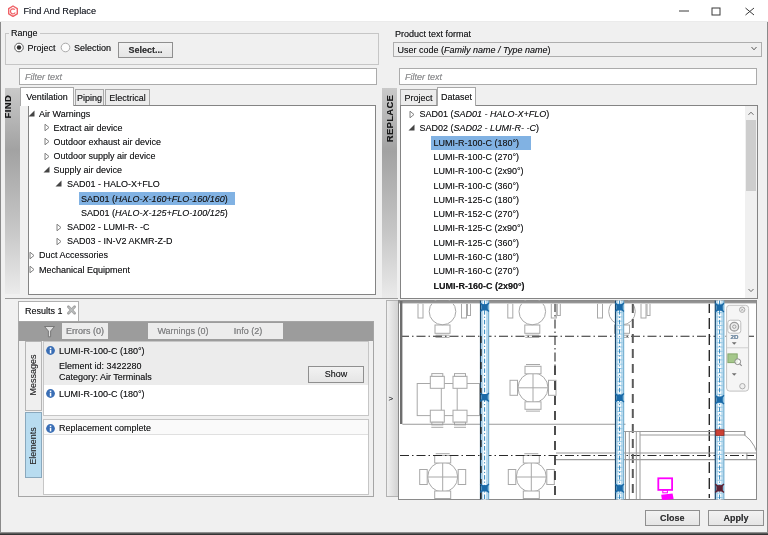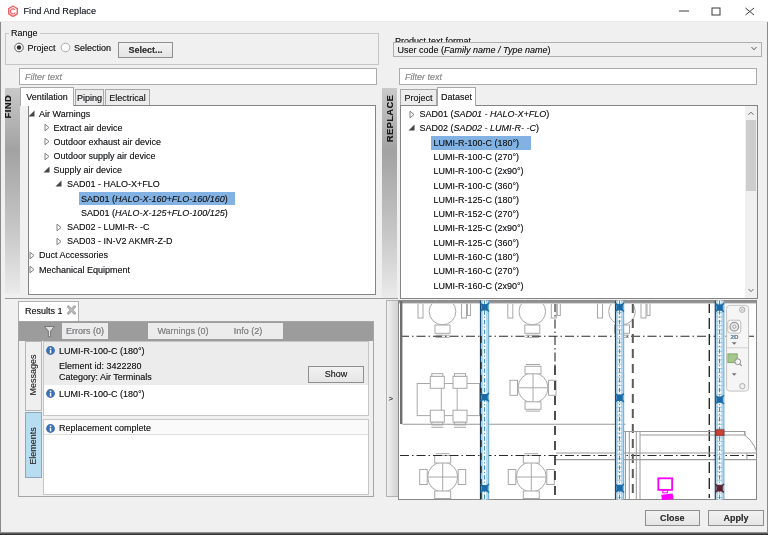--- a/index.html
+++ b/index.html
@@ -51,21 +51,21 @@
 <div class="lbl" style="left:9px;top:28px;background:#f0f0f0;padding:0 2px;">Range</div>
 <svg class="abs" style="left:14px;top:42px" width="60" height="11" viewBox="0 0 60 11">
   <circle cx="5" cy="5.5" r="4.3" fill="#fff" stroke="#5f5f5f" stroke-width="1"></circle>
   <circle cx="5" cy="5.5" r="2.2" fill="#2f2f2f"></circle>
   <circle cx="51.5" cy="5.5" r="4.3" fill="#fdfdfd" stroke="#a9a9a9" stroke-width="1"></circle>
 </svg>
 <div class="lbl" style="left:27.5px;top:42.5px;">Project</div>
 <div class="lbl" style="left:74px;top:42.5px;">Selection</div>
 <div class="btn" style="left:118px;top:41.5px;width:55px;height:16.5px;line-height:15px;font-weight:bold;color:#333;">Select...</div>
 
-<div class="lbl" style="left:395px;top:28.5px;margin-top:7px;">Product text format</div>
+<div class="lbl" style="left:395px;top:28.5px;">Product text format</div>
 <div class="input" style="left:393px;top:41.5px;width:369px;height:15.5px;background:#efefef;border:1px solid #aeaeae;"></div>
 <div class="lbl" style="left:397.5px;top:44.5px;">User code (<span class="it">Family name / Type name</span>)</div>
 <svg class="abs" style="left:750px;top:46px" width="8" height="6" viewBox="0 0 8 6">
   <path d="M1.5 1 L4 3.8 L6.5 1" fill="none" stroke="#5a5a5a" stroke-width="1"></path>
 </svg>
 
 <div class="input" style="left:19px;top:68px;width:358px;height:17px;"></div>
 <div class="ph" style="left:25px;top:72px;">Filter text</div>
 <div class="input" style="left:399px;top:68px;width:358px;height:17px;"></div>
 <div class="ph" style="left:405px;top:72px;">Filter text</div>
@@ -144,21 +144,21 @@
 <div class="row" style="left:433.5px;top:135.6px;">LUMI-R-100-C (180°)</div>
 <div class="row" style="left:433.5px;top:149.9px;">LUMI-R-100-C (270°)</div>
 <div class="row" style="left:433.5px;top:164.2px;">LUMI-R-100-C (2x90°)</div>
 <div class="row" style="left:433.5px;top:178.5px;">LUMI-R-100-C (360°)</div>
 <div class="row" style="left:433.5px;top:192.8px;">LUMI-R-125-C (180°)</div>
 <div class="row" style="left:433.5px;top:207.1px;">LUMI-R-152-C (270°)</div>
 <div class="row" style="left:433.5px;top:221.4px;">LUMI-R-125-C (2x90°)</div>
 <div class="row" style="left:433.5px;top:235.7px;">LUMI-R-125-C (360°)</div>
 <div class="row" style="left:433.5px;top:250.0px;">LUMI-R-160-C (180°)</div>
 <div class="row" style="left:433.5px;top:264.3px;">LUMI-R-160-C (270°)</div>
-<div class="row" style="left:433.5px;top:278.6px;">LUMI-R-160-C (2x90°)</div>
+<div class="row" style="left:433.5px;top:278.6px;font-weight:bold;">LUMI-R-160-C (2x90°)</div>
 </div>
 
 <div class="abs" style="left:745px;top:106px;width:12px;height:192px;background:#f0f0f0;"></div>
 <div class="abs" style="left:746px;top:120px;width:10px;height:71px;background:#cdcdcd;"></div>
 <svg class="abs" style="left:745px;top:106px" width="12" height="192" viewBox="0 0 12 192">
   <path d="M3.5 8.8 L6 6.2 L8.5 8.8" fill="none" stroke="#6a6a6a" stroke-width="1"></path>
   <path d="M3.5 183 L6 185.6 L8.5 183" fill="none" stroke="#6a6a6a" stroke-width="1"></path>
 </svg>
 
 <div class="abs" style="left:5px;top:297.5px;width:393px;height:1px;background:#9a9a9a;"></div>

